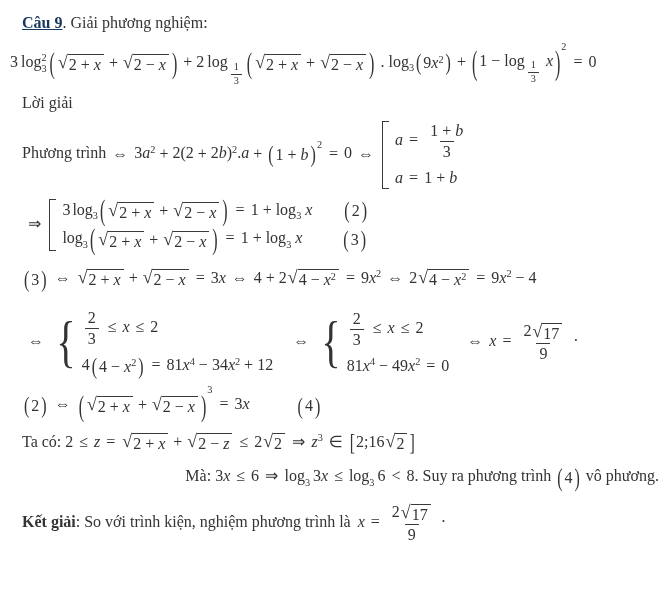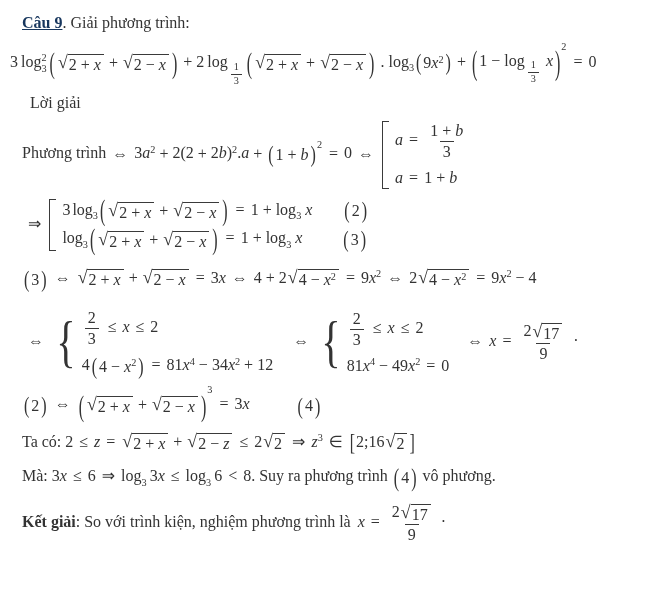--- a/index.html
+++ b/index.html
@@ -30,35 +30,35 @@
   .psup{font-size:0.64em;position:relative;line-height:1;top:-1.1em;}
   .cases{display:inline-flex;align-items:center;vertical-align:middle;margin:0 2px;}
   .brace{line-height:0.85;transform:scaleX(0.7);transform-origin:center;margin-right:2px;font-weight:400;}
   .sqb{align-self:stretch;width:6px;border:1.6px solid #3a3a3a;border-right:none;margin-right:6px;}
   .rows{display:inline-flex;flex-direction:column;row-gap:5px;}
   .row{display:block;white-space:nowrap;line-height:1.35;}
   .hsp{display:inline-block;}
   
   .l-heading{margin:4px 0 10px 0;}
   .l-eqmain{margin:16px 0 14px -12px;}
-  .l-loigiai{margin:2px 0 8px 8px;}
+  .l-loigiai{margin:2px 0 8px 0;}
   .l-step1{margin:6px 0 10px 0;}
   .l-step2{margin:6px 0 14px 0;}
   .l-step3{margin:16px 0 18px 0;}
   .l-step4{margin:14px 0 16px 0;}
   .l-step5{margin:10px 0 14px 0;}
   .l-step6{margin:10px 0 12px 0;}
-  .l-step7{margin:12px 0 12px 0;}
+  .l-step7{margin:12px 0 12px 0;text-align:right;}
   .l-step8{margin:14px 0 0 0;}
 </style>
 </head>
 <body>
 
 <div class="doc">
-  <div class="line l-heading"><span class="rm" style="font-weight: bold; text-decoration: underline; color: rgb(23, 54, 93);">Câu 9</span><span class="rm">. Giải phương trình:</span></div>
+  <div class="line l-heading"><span class="rm" style="font-weight: bold; text-decoration: underline; color: rgb(23, 54, 93);">Câu 9</span><span class="rm">. Giải phương nghiệm:</span></div>
   <div class="line l-eqmain"><span class="rm">3</span><span class="rm" style="margin-left: 3px;">log</span><span class="ss">
         <span class="ssr"><span class="rm">2</span></span>
         <span class="ssr"><span class="rm">3</span></span>
       </span><span class="group">
         <span class="fence" style="transform: scaleY(1.9);">(</span>
         <span class="gc"><span class="sqrt">
             <span class="rad">√</span>
             <span class="radi"><span class="rm">2</span><span class="op">+</span><span class="it">x</span></span>
           </span><span class="op">+</span><span class="sqrt">
             <span class="rad">√</span>

